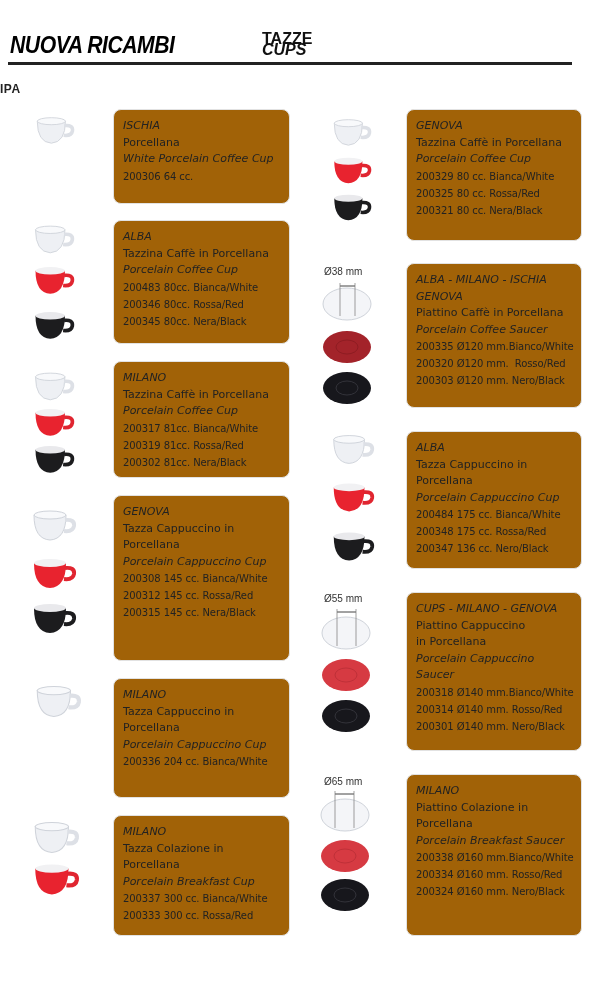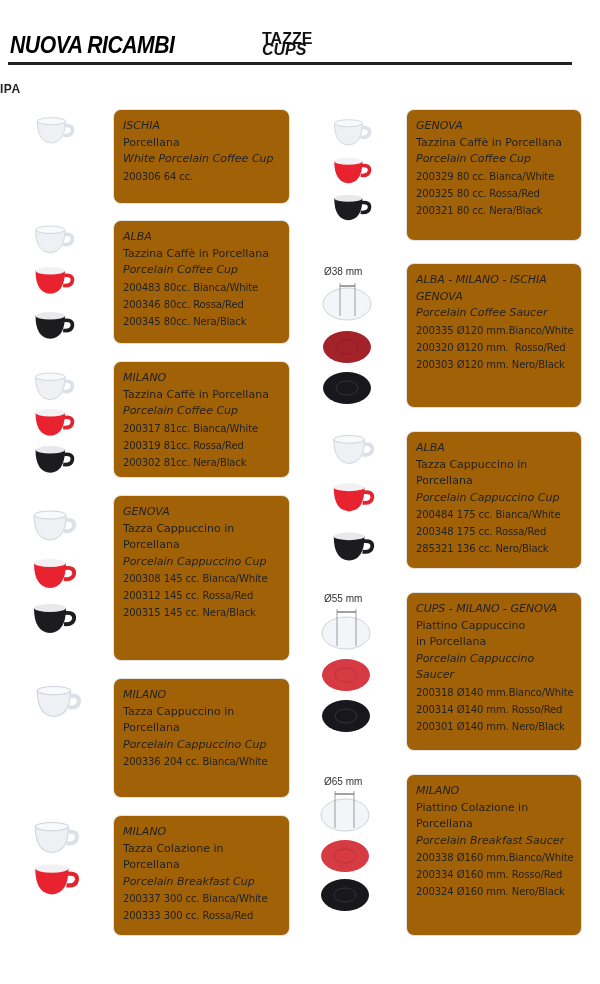--- a/index.html
+++ b/index.html
@@ -192,20 +192,21 @@
 </svg>
 <svg class="cup" style="left:322px;top:328px;width:50px;height:38px">
     <use href="#saucer-red"></use>
   </svg>
 <svg class="cup" style="left:322px;top:368px;width:50px;height:40px">
     <use href="#saucer-black"></use>
   </svg>
 <div class="box r" style="top:263px;height:145px">
   <div class="it">ALBA - MILANO - ISCHIA</div>
   <div class="it">GENOVA</div>
+  <div>Piattino Caffè in Porcellana</div>
   <div class="it">Porcelain Coffee Saucer</div>
   <div class="ln"><b>200335</b> <span>Ø120 mm.Bianco/White</span></div>
   <div class="ln"><b>200320</b> <span style="white-space:pre">Ø120 mm.  Rosso/Red</span></div>
   <div class="ln"><b>200303</b> <span>Ø120 mm. Nero/Black</span></div>
 </div>
 
 <svg class="cup" style="left:328px;top:431px;width:48px;height:36px">
     <use href="#cup-white"></use>
   </svg>
 <svg class="cup" style="left:328px;top:478px;width:48px;height:38px">
@@ -214,21 +215,21 @@
 <svg class="cup" style="left:328px;top:527px;width:48px;height:38px">
     <use href="#cup-black"></use>
   </svg>
 <div class="box r" style="top:431px;height:138px">
   <div class="it">ALBA</div>
   <div>Tazza Cappuccino in</div>
   <div>Porcellana</div>
   <div class="it">Porcelain Cappuccino Cup</div>
   <div class="ln"><b>200484</b> <span>175 cc. Bianca/White</span></div>
   <div class="ln"><b>200348</b> <span>175 cc. Rossa/Red</span></div>
-  <div class="ln"><b>285321</b> <span>136 cc. Nero/Black</span></div>
+  <div class="ln"><b>200347</b> <span>136 cc. Nero/Black</span></div>
 </div>
 
 <div class="dim" style="left:324px;top:593px">Ø55 mm</div>
 <svg class="cup" style="left:321px;top:614px;width:50px;height:38px">
     <use href="#saucer-white"></use>
   </svg>
 <svg style="position:absolute;left:321px;top:606px;width:50px;height:44px">
   <line x1="16" y1="6" x2="35" y2="6" stroke="#444" stroke-width="1"></line>
   <line x1="16" y1="3" x2="16" y2="40" stroke="#777" stroke-width="0.7"></line>
   <line x1="35" y1="3" x2="35" y2="40" stroke="#777" stroke-width="0.7"></line>

